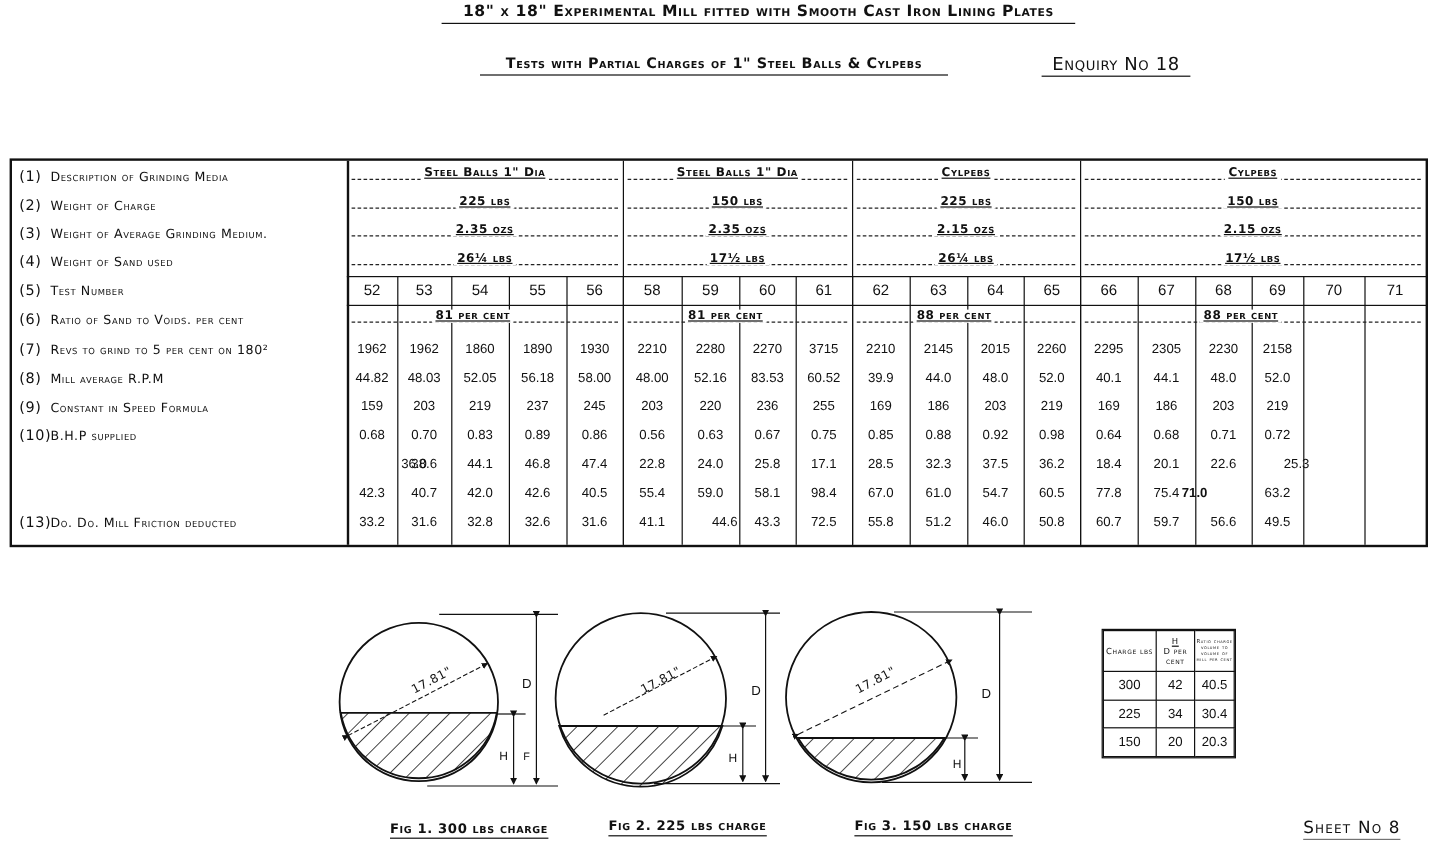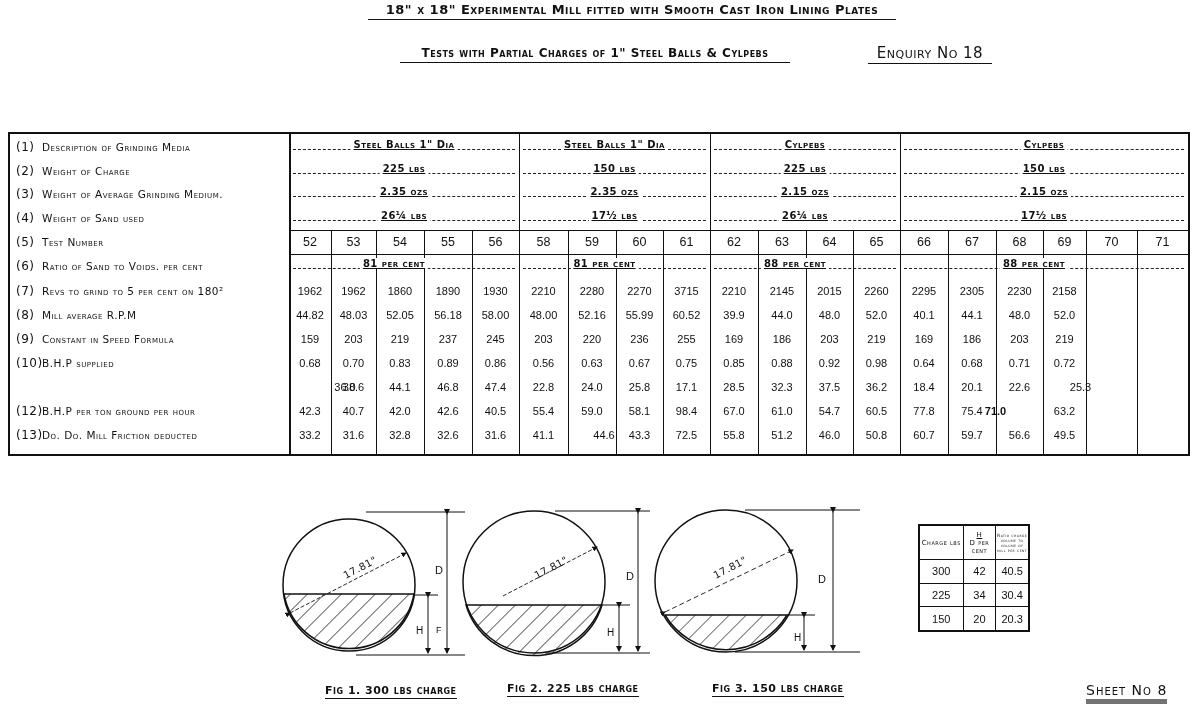--- a/index.html
+++ b/index.html
@@ -53,21 +53,21 @@
   .mini {
     position: absolute; left: 918px; top: 524px; width: 112px; height: 108px;
     border: 1.5px solid #111; box-sizing: border-box; border-collapse: collapse;
   }
   .mini table { border-collapse: collapse; width: 100%; height: 100%; }
   .mini td { border: 1.2px solid #111; text-align: center; font-size: 11px; padding: 0; }
   .mini .h { font-size: 7px; line-height: 8px; }
   .mini .h3 { font-size: 4.5px; line-height: 5px; }
   .sheet {
     position: absolute; left: 1086px; top: 682px; font-size: 14px;
-    border-bottom: 5px solid #737373; padding-bottom: 1px; letter-spacing: 1px;
+    border-bottom: 1px solid #737373; padding-bottom: 1px; letter-spacing: 1px;
   }
 </style>
 </head>
 <body>
 
 <div class="title hand">18" x 18" Experimental Mill fitted with Smooth Cast Iron Lining Plates</div>
 <div class="subtitle hand">Tests with Partial Charges of 1" Steel Balls &amp; Cylpebs</div>
 <div class="enquiry hand">Enquiry No 18</div>
 
 <div class="grid" id="grid">
@@ -75,21 +75,20 @@
       <div class="lbl hand" style="top: 1px;"><span class="num">(1)</span><span>Description of Grinding Media</span></div>
       <div class="lbl hand" style="top: 25px;"><span class="num">(2)</span><span>Weight of Charge</span></div>
       <div class="lbl hand" style="top: 48px;"><span class="num">(3)</span><span>Weight of Average Grinding Medium.</span></div>
       <div class="lbl hand" style="top: 72px;"><span class="num">(4)</span><span>Weight of Sand used</span></div>
       <div class="lbl hand" style="top: 96px;"><span class="num">(5)</span><span>Test Number</span></div>
       <div class="lbl hand" style="top: 120px;"><span class="num">(6)</span><span>Ratio of Sand to Voids. per cent</span></div>
       <div class="lbl hand" style="top: 145px;"><span class="num">(7)</span><span>Revs to grind to 5 per cent on 180²</span></div>
       <div class="lbl hand" style="top: 169px;"><span class="num">(8)</span><span>Mill average R.P.M</span></div>
       <div class="lbl hand" style="top: 193px;"><span class="num">(9)</span><span>Constant in Speed Formula</span></div>
       <div class="lbl hand" style="top: 217px;"><span class="num">(10)</span><span>B.H.P supplied</span></div>
-      <div class="lbl hand" style="top: 265px;"><span class="num">(12)</span><span>B.H.P per ton ground per hour</span></div>
       <div class="lbl hand" style="top: 289px;"><span class="num">(13)</span><span>Do.   Do.      Mill Friction deducted</span></div>
     </div>
 <div class="vline" style="left: 509px; top: 0px; height: 320px;"></div>
     <div class="vline" style="left: 700px; top: 0px; height: 320px;"></div>
     <div class="vline" style="left: 890px; top: 0px; height: 320px;"></div>
     <div class="hline" style="left: 279px; width: 901px; top: 96px;"></div>
     <div class="hline" style="left: 279px; width: 901px; top: 120px;"></div>
     <div class="vline" style="left: 321px; top: 96px; height: 224px;"></div>
     <div class="vline" style="left: 366px; top: 96px; height: 224px;"></div>
     <div class="vline" style="left: 414px; top: 96px; height: 224px;"></div>
@@ -199,21 +198,21 @@
     <div class="cell testnum" style="left: 558px; width: 48px; top: 96px;">59</div>
     <div class="cell " style="left: 558px; width: 48px; top: 145px;">2280</div>
     <div class="cell " style="left: 558px; width: 48px; top: 169px;">52.16</div>
     <div class="cell " style="left: 558px; width: 48px; top: 193px;">220</div>
     <div class="cell " style="left: 558px; width: 48px; top: 217px;">0.63</div>
     <div class="cell " style="left: 558px; width: 48px; top: 241px;">24.0</div>
     <div class="cell " style="left: 558px; width: 48px; top: 265px;">59.0</div>
     <div class="cell " style="left: 570px; width: 48px; top: 289px;">44.6</div>
     <div class="cell testnum" style="left: 606px; width: 47px; top: 96px;">60</div>
     <div class="cell " style="left: 606px; width: 47px; top: 145px;">2270</div>
-    <div class="cell " style="left: 606px; width: 47px; top: 169px;">55.99</div>
+    <div class="cell " style="left: 606px; width: 47px; top: 169px;">83.53</div>
     <div class="cell " style="left: 606px; width: 47px; top: 193px;">236</div>
     <div class="cell " style="left: 606px; width: 47px; top: 217px;">0.67</div>
     <div class="cell " style="left: 606px; width: 47px; top: 241px;">25.8</div>
     <div class="cell " style="left: 606px; width: 47px; top: 265px;">58.1</div>
     <div class="cell " style="left: 606px; width: 47px; top: 289px;">43.3</div>
     <div class="cell testnum" style="left: 653px; width: 47px; top: 96px;">61</div>
     <div class="cell " style="left: 653px; width: 47px; top: 145px;">3715</div>
     <div class="cell " style="left: 653px; width: 47px; top: 169px;">60.52</div>
     <div class="cell " style="left: 653px; width: 47px; top: 193px;">255</div>
     <div class="cell " style="left: 653px; width: 47px; top: 217px;">0.75</div>

